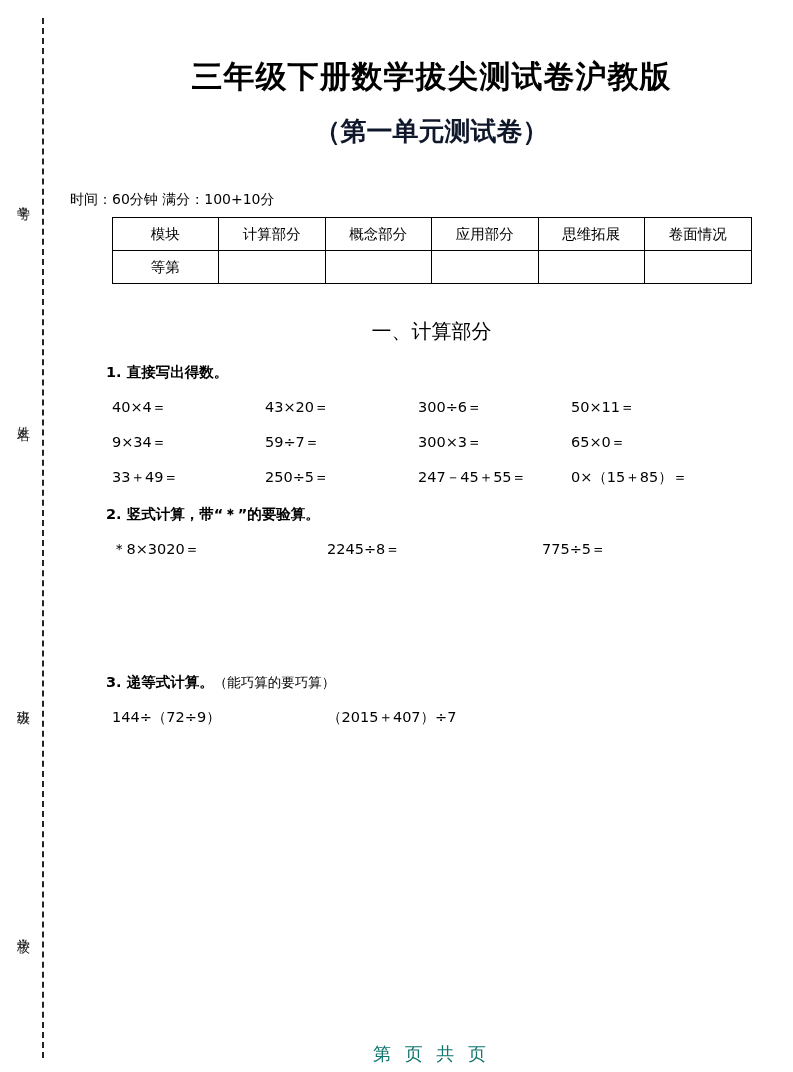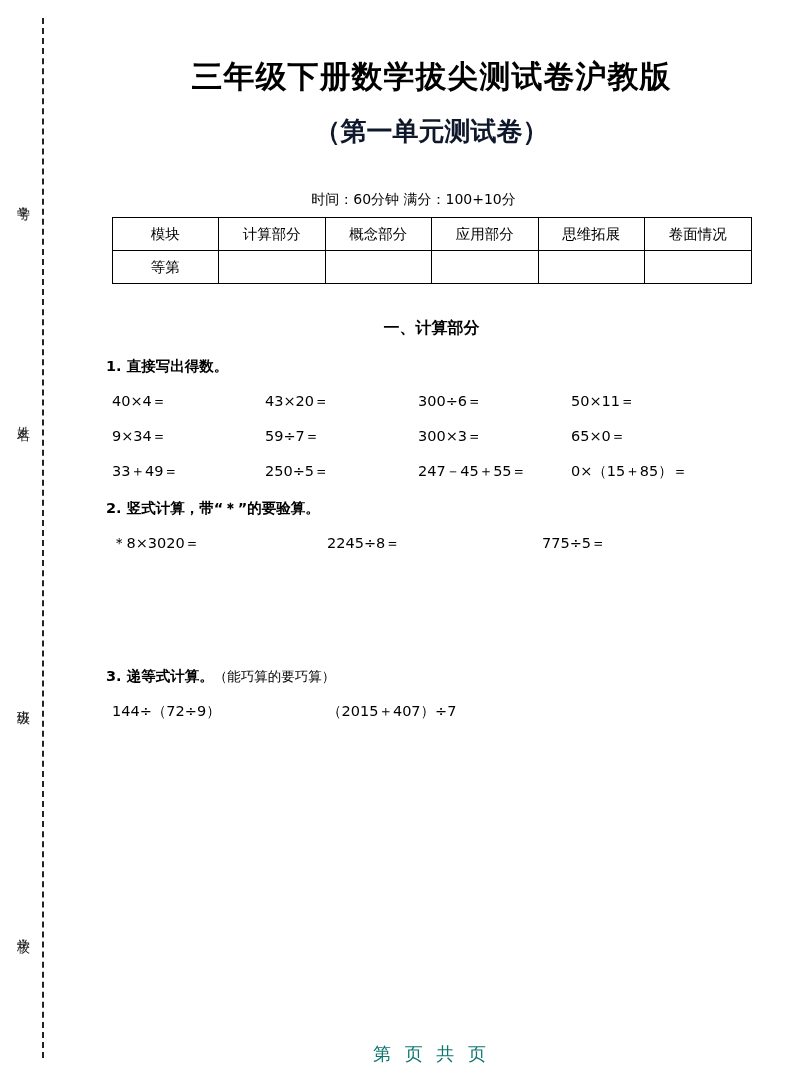--- a/index.html
+++ b/index.html
@@ -68,21 +68,21 @@
   }
   .subtitle {
     text-align: center;
     font-size: 26px;
     font-weight: bold;
     margin-top: 16px;
     color: #0f172a;
   }
 
   .exam-meta {
-    text-align: center;
+    text-align: left;
     font-size: 14px;
     margin-top: 42px;
     padding-right: 36px;
     color: #000;
   }
 
   table.score-table {
     border-collapse: collapse;
     margin: 8px auto 0 auto;
     width: 640px;
@@ -93,22 +93,22 @@
     height: 30px;
     text-align: center;
     font-size: 14.5px;
     font-weight: normal;
     color: #000;
   }
   table.score-table td.blank { font-weight: normal; }
 
   .section-head {
     text-align: center;
-    font-size: 16px;
-    font-weight: bold;
+    font-size: 20px;
+    font-weight: normal;
     margin-top: 34px;
     color: #000;
   }
 
   .q {
     margin-top: 18px;
     font-size: 14.5px;
     font-weight: bold;
     padding-left: 36px;
     color: #000;

